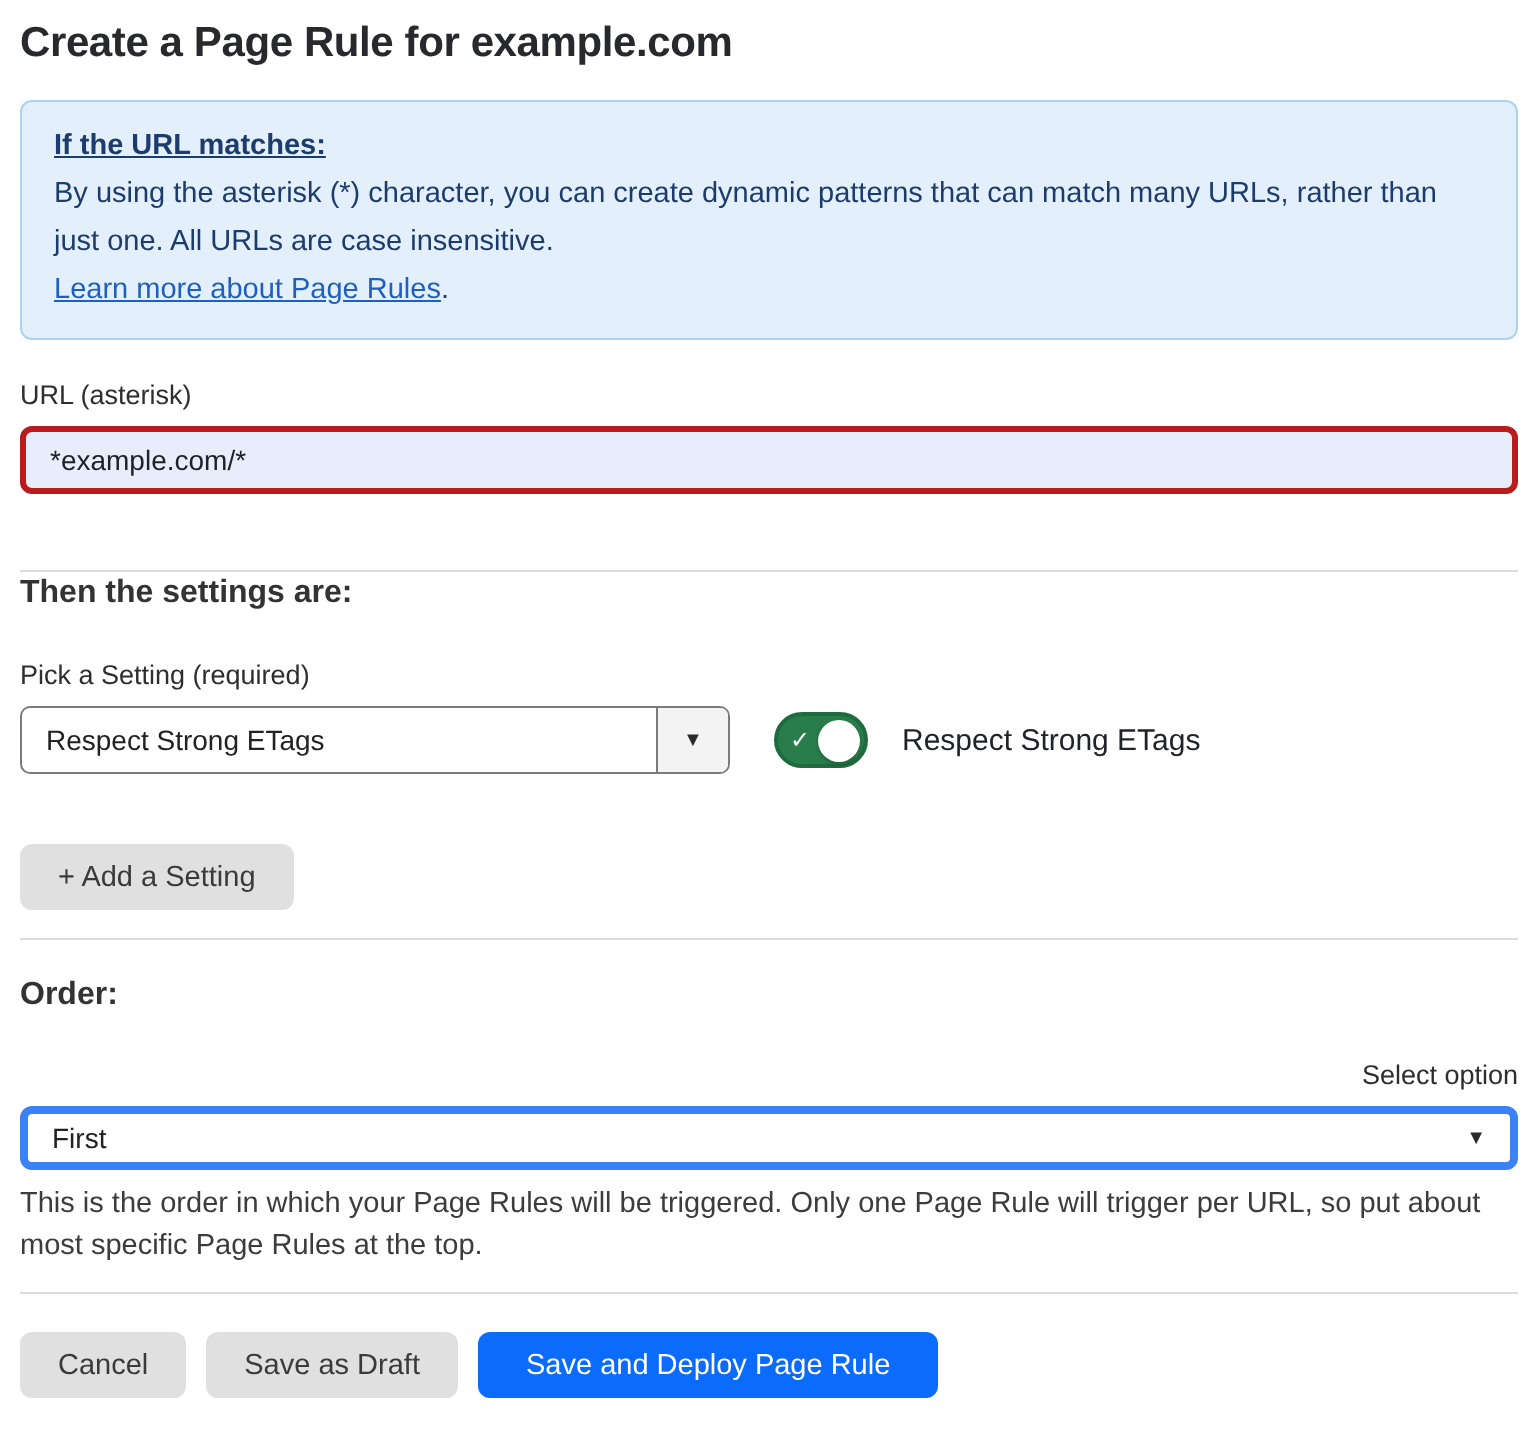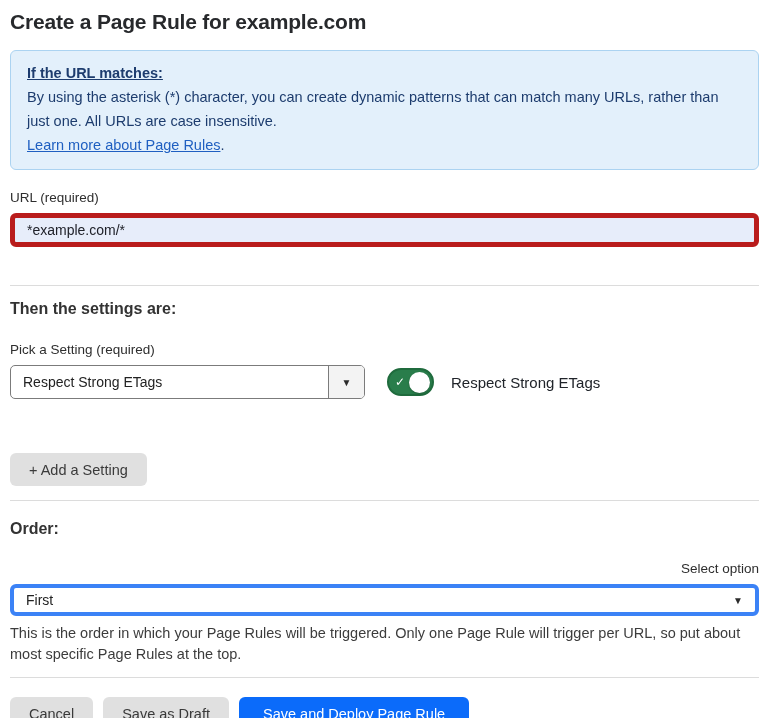--- a/index.html
+++ b/index.html
@@ -41,21 +41,21 @@
   
   .field-label {
     font-size: 13.5px;
     color: #2e2e2e;
     margin-bottom: 8px;
   }
   .url-input {
     width: 100%;
     height: 34px;
     background: #e7edfa;
-    border: 5px solid #b91c1c;
+    border: 3px solid #b91c1c;
     border-radius: 6px;
     padding: 0 12px;
     font-size: 14px;
     color: #20222a;
     font-family: "Liberation Sans", "DejaVu Sans", sans-serif;
     outline: none;
   }
 
   .divider {
     border: none;
@@ -63,21 +63,21 @@
     margin: 0;
   }
   .divider-1 { margin-top: 38px; }
   .divider-2 { margin-top: 14px; }
   .divider-3 { margin-top: 12px; }
 
   .section-heading {
     font-size: 16px;
     font-weight: 700;
     color: #333333;
-    margin-top: 14px;
+    margin-top: 2px;
   }
 
   .picker-label { margin-top: 24px; }
 
   .setting-row {
     display: flex;
     align-items: center;
     margin-top: 0;
   }
 
@@ -159,21 +159,21 @@
   .btn-gray {
     background: #e0e0e0;
     color: #3a3a3a;
     padding: 0 19px;
   }
   .btn-primary {
     background: #0b6bfa;
     color: #ffffff;
     padding: 0 24px;
   }
-  .add-setting-btn { margin-top: 54px; }
+  .add-setting-btn { margin-top: 35px; }
 
   .order-heading { margin-top: 19px; }
   .order-label { margin-top: 23px; text-align: right; }
 
   .order-select {
     display: flex;
     align-items: center;
     justify-content: space-between;
     width: 100%;
     height: 32px;
@@ -208,21 +208,21 @@
 <div class="container">
 
   <h1 class="page-title">Create a Page Rule for example.com</h1>
 
   <div class="info-box">
     <div class="info-heading">If the URL matches:</div>
     <div class="info-body">By using the asterisk (*) character, you can create dynamic patterns that can match many URLs, rather than just one. All URLs are case insensitive.</div>
     <div><a class="info-link">Learn more about Page Rules</a><span>.</span></div>
   </div>
 
-  <div class="field-label">URL (required)</div>
+  <div class="field-label">URL (asterisk)</div>
   <input class="url-input" type="text" value="*example.com/*" style="">
 
   <hr class="divider divider-1">
 
   <div class="section-heading">Then the settings are:</div>
 
   <div class="field-label picker-label">Pick a Setting (required)</div>
 
   <div class="setting-row">
     <div class="setting-select">

